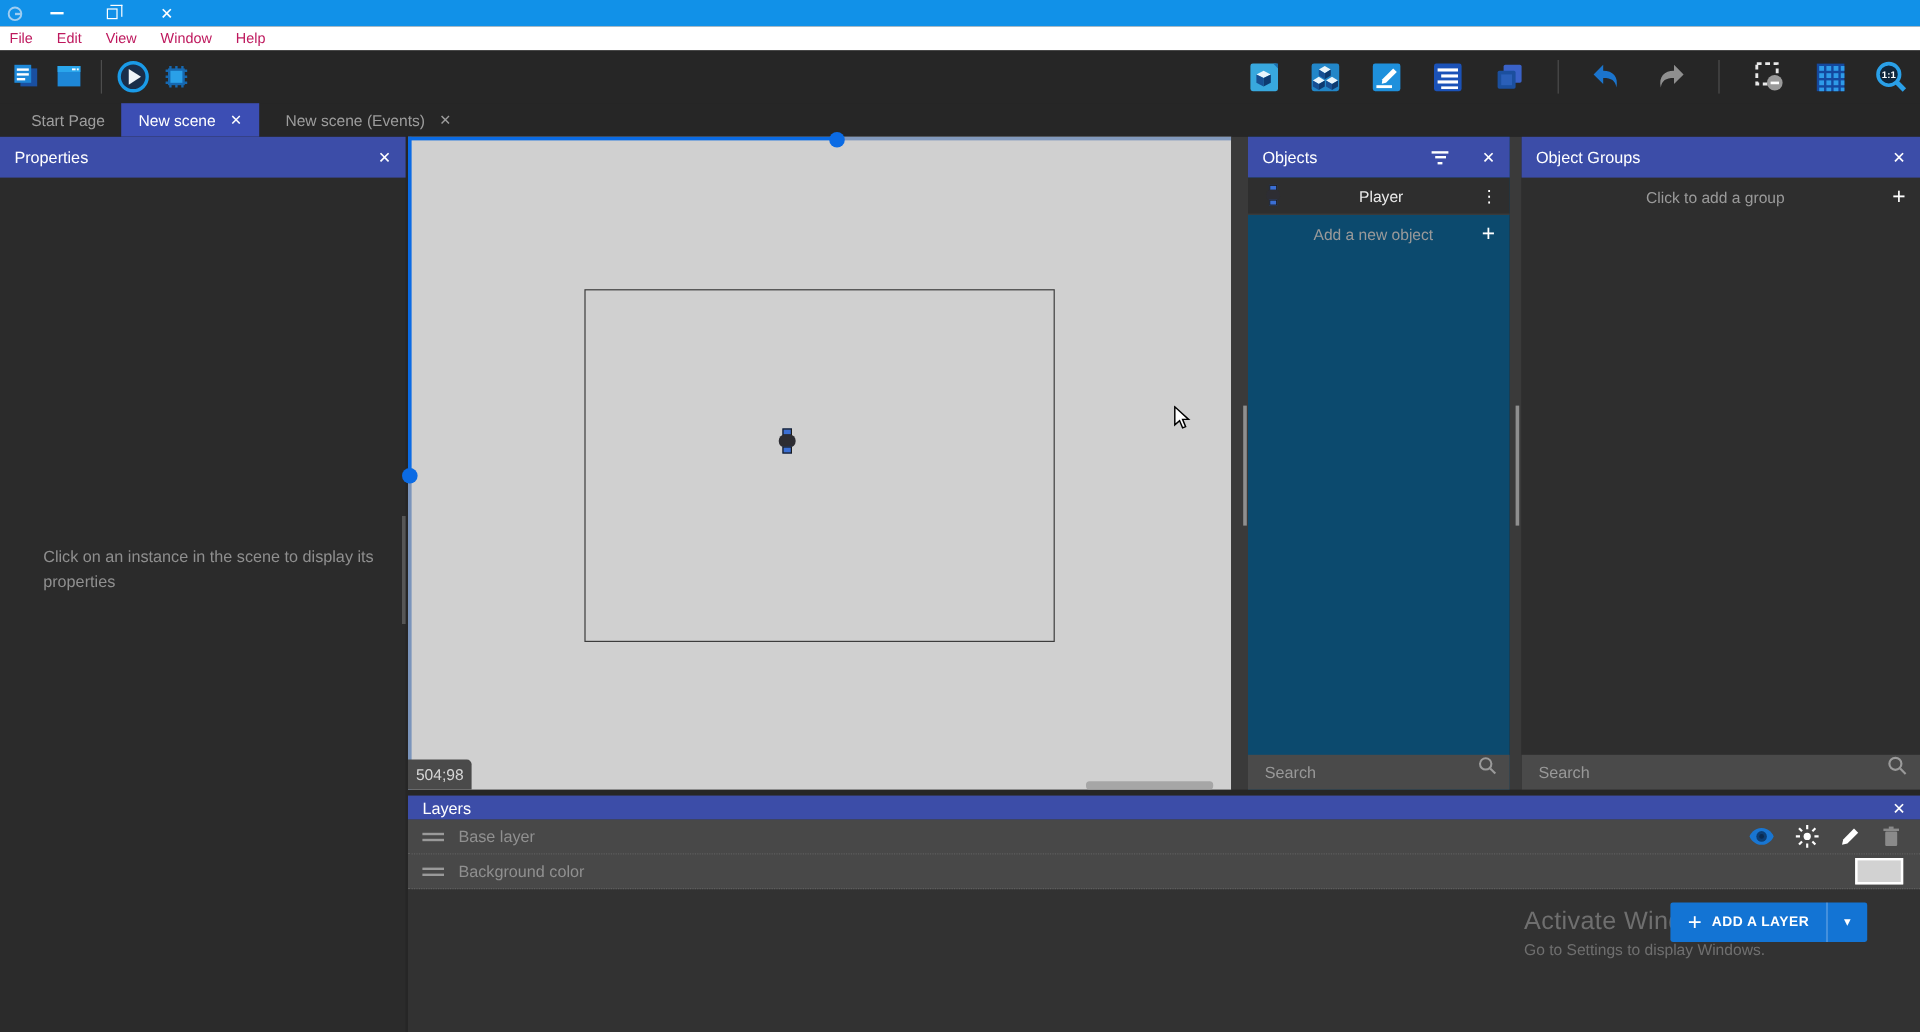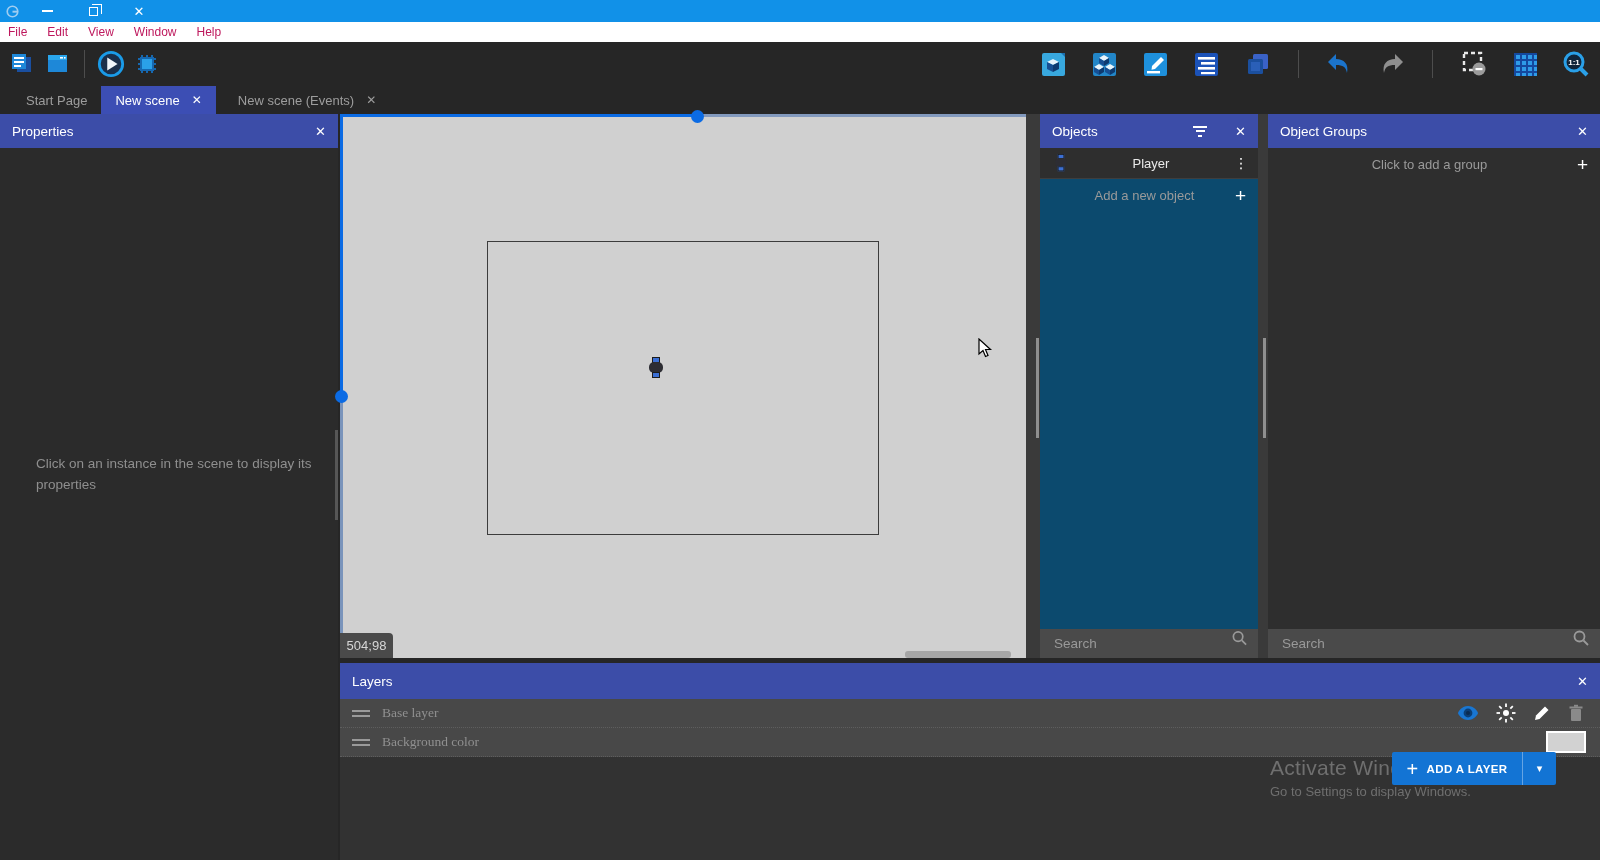--- a/index.html
+++ b/index.html
@@ -99,27 +99,27 @@
     display:flex; padding:0 10px 0 14px; }
   .searchbar input { flex:1; background:transparent; border:none; outline:none; color:#d8d8d8; font-size:13.5px;
     font-family:"Liberation Sans", sans-serif; }
   .searchbar input::placeholder { color:#999999; opacity:1; }
 
   
   .groups { position:absolute; left:1268px; top:114px; width:332px; height:544px; background:#2e2e2e; }
 
   
   .layers { position:absolute; left:340px; top:663px; width:1260px; height:197px; background:#323232; }
-  .layers .phead { height:36px; font-size:13.5px; }
+  .layers .phead { height:20px; font-size:13.5px; }
   .lrows { background:#484848; }
   .lrow { height:29px; display:flex; align-items:center; padding:0 10px 0 12px;
     border-bottom:1px dotted #5e5e5e; color:#909090; font-size:13.5px; }
   .draghandle { width:18px; margin-right:12px; }
   .draghandle i { display:block; height:2px; background:#9a9a9a; margin:3px 0; }
-  .lname { flex:1;font-family:Liberation Serif, serif; }
+  .lname { flex:1; }
   .licons { display:flex; align-items:center; gap:17px; padding-right:6px; }
   .swatch { width:40px; height:22px; background:#d2d2d2; border:2px solid #ffffff; margin-right:4px; }
   .addlayer { position:absolute; left:1052px; top:89px; width:164px; height:33px; background:#1374d4;
     display:flex; align-items:stretch; border-radius:2px; color:#fff; }
   .addlayer .main { flex:1; display:flex; align-items:center; justify-content:center; gap:8px;
     font-size:11.5px; font-weight:bold; letter-spacing:.4px; }
   .addlayer .main .plus { font-size:20px; font-weight:400; }
   .addlayer .caretpart { width:34px; display:flex; align-items:center; justify-content:center;
     border-left:1px solid rgba(255,255,255,.35); font-size:11px; }
 

